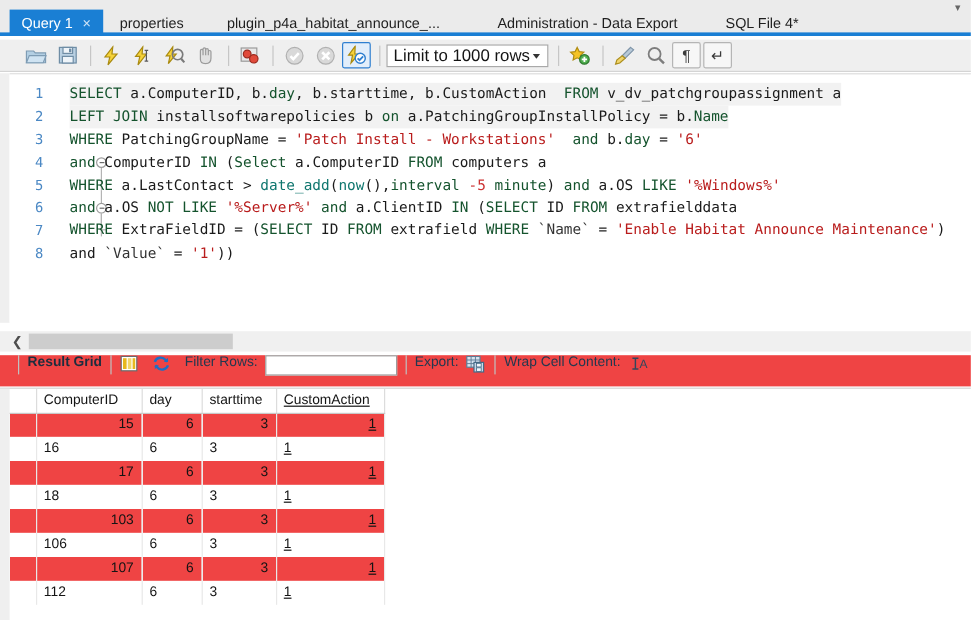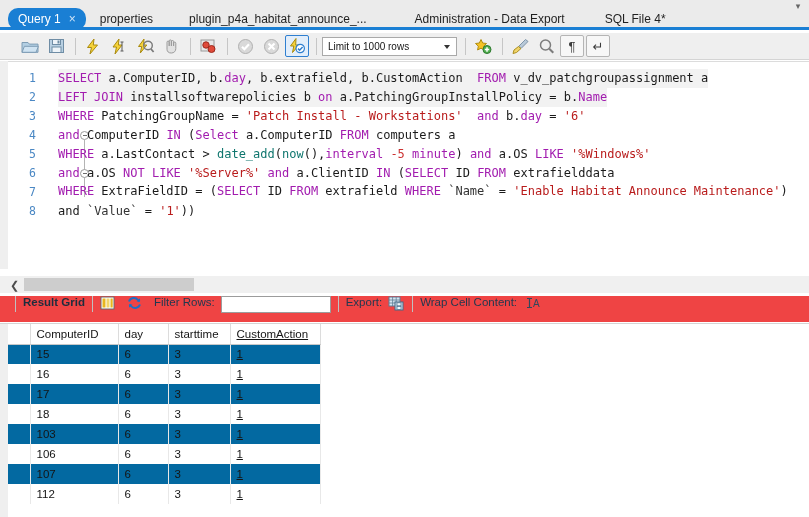--- a/index.html
+++ b/index.html
@@ -36,21 +36,20 @@
   .tab {
     display: flex;
     align-items: center;
     padding: 0 10px;
     font-size: 12px;
     color: #1f1f1f;
     height: 22px;
     box-sizing: border-box;
     white-space: nowrap;
     background: transparent;
-    border-radius: 10px;
   }
   .tab.active {
     background: #1a7fd4;
     color: #ffffff;
   }
   .tab-close {
     margin-left: 8px;
     font-size: 12px;
     color: #cfe4f7;
     line-height: 1;
@@ -100,21 +99,21 @@
     background: #c6c6c6;
     margin: 0 5px;
   }
   .limit-box {
     width: 135px; height: 19px;
     background: #ffffff;
     border: 1px solid #a9a9a9;
     box-sizing: border-box;
     display: flex;
     align-items: center;
-    font-size: 10px;
+    font-size: 14px;
     padding-left: 5px;
     position: relative;
     color: #141414;
     margin-right: 3px;
   }
   .limit-caret {
     position: absolute;
     right: 6px; top: 7px;
     width: 0; height: 0;
     border-left: 3.5px solid transparent;
@@ -169,21 +168,21 @@
   }
   .cl {
     position: absolute;
     left: 0;
     height: 19px;
     line-height: 19px;
     white-space: pre;
     color: #1a1a1a;
   }
   .cl.hl { background: #f2f2f2; }
-  .kw  { color: #a21caf; }
+  .kw  { color: #14532d; }
   .str { color: #b91c1c; }
   .num { color: #cc3333; }
   .fn  { color: #0f766e; }
   .tick{ color: #333333; }
   .fold {
     position: absolute;
     left: 38px;
     width: 9px; height: 9px;
     border: 1px solid #9b9b9b;
     border-radius: 50%;
@@ -301,21 +300,21 @@
     background: #ffffff;
     border-right: 1px solid #dcdcdc;
     border-bottom: 1px solid #c8c8c8;
     color: #141414;
     font-size: 11.5px;
   }
   table.rg td {
     border-right: 1px solid #e8e8e8;
     color: #141414;
   }
-  tr.alt td { background: #0369a1; }
+  tr.alt td { background: #ef4444; text-align: right; }
   td.rowmark, th.rowmark {
     width: 22px;
     padding: 0;
     border-right: 1px solid #c8c8c8;
     background: #ffffff;
     text-align: center;
   }
   .caret-r {
     display: inline-block;
     width: 0; height: 0;
@@ -492,21 +491,21 @@
   <div class="fold-col" id="foldcol">
       <div class="fold" style="top: 69px;"></div>
       <div class="fold-line" style="top: 78px; height: 19px;"></div>
       <div class="fold-line" style="top: 97px; height: 19px;"></div>
       <div class="fold" style="top: 107px;"></div>
       <div class="fold-line" style="top: 116px; height: 19px;"></div>
       <div class="fold-line" style="top: 116px; height: 13px;"></div>
       <div class="fold-end" style="top: 129px;"></div>
     </div>
   <div class="code" id="codearea">
-      <div class="cl hl" style="top: 7px;"><span class="kw">SELECT</span><span> a.ComputerID, b.</span><span class="kw">day</span><span>, b.extrafield, b.CustomAction  </span><span class="kw">FROM</span><span> v_dv_patchgroupassignment a</span></div>
+      <div class="cl hl" style="top: 7px;"><span class="kw">SELECT</span><span> a.ComputerID, b.</span><span class="kw">day</span><span>, b.starttime, b.CustomAction  </span><span class="kw">FROM</span><span> v_dv_patchgroupassignment a</span></div>
       <div class="cl hl" style="top: 26px;"><span class="kw">LEFT JOIN</span><span> installsoftwarepolicies b </span><span class="kw">on</span><span> a.PatchingGroupInstallPolicy = b.</span><span class="kw">Name</span></div>
       <div class="cl" style="top: 45px;"><span class="kw">WHERE</span><span> PatchingGroupName = </span><span class="str">'Patch Install - Workstations'</span><span>  </span><span class="kw">and</span><span> b.</span><span class="kw">day</span><span> = </span><span class="str">'6'</span></div>
       <div class="cl" style="top: 64px;"><span class="kw">and</span><span> ComputerID </span><span class="kw">IN</span><span> (</span><span class="kw">Select</span><span> a.ComputerID </span><span class="kw">FROM</span><span> computers a</span></div>
       <div class="cl" style="top: 83px;"><span class="kw">WHERE</span><span> a.LastContact &gt; </span><span class="fn">date_add</span><span>(</span><span class="fn">now</span><span>(),</span><span class="kw">interval</span><span> </span><span class="num">-5</span><span> </span><span class="kw">minute</span><span>) </span><span class="kw">and</span><span> a.OS </span><span class="kw">LIKE</span><span> </span><span class="str">'%Windows%'</span></div>
       <div class="cl" style="top: 102px;"><span class="kw">and</span><span> a.OS </span><span class="kw">NOT LIKE</span><span> </span><span class="str">'%Server%'</span><span> </span><span class="kw">and</span><span> a.ClientID </span><span class="kw">IN</span><span> (</span><span class="kw">SELECT</span><span> ID </span><span class="kw">FROM</span><span> extrafielddata</span></div>
       <div class="cl" style="top: 120px;"><span class="kw">WHERE</span><span> ExtraFieldID = (</span><span class="kw">SELECT</span><span> ID </span><span class="kw">FROM</span><span> extrafield </span><span class="kw">WHERE</span><span> </span><span class="tick">`Name`</span><span> = </span><span class="str">'Enable Habitat Announce Maintenance'</span><span>)</span></div>
       <div class="cl" style="top: 140px;"><span>and </span><span class="tick">`Value`</span><span> = </span><span class="str">'1'</span><span>))</span></div>
     </div>
 </div>
 

